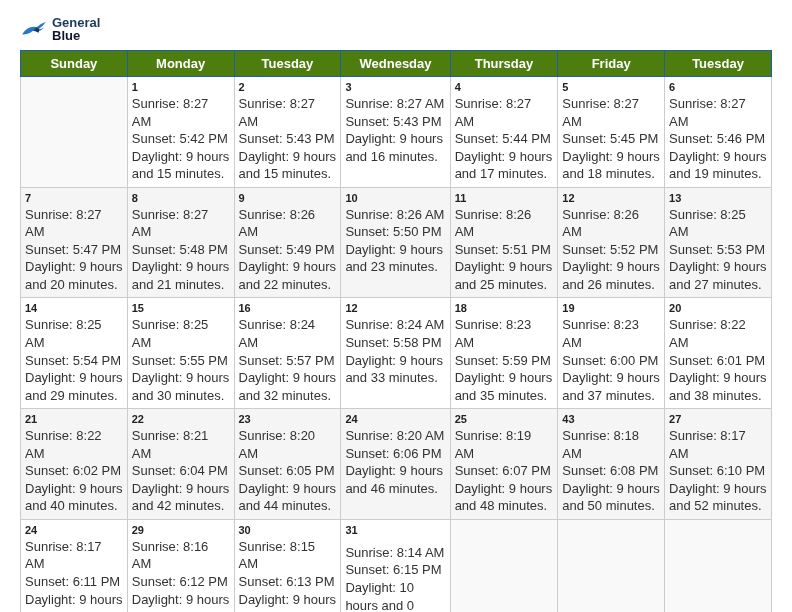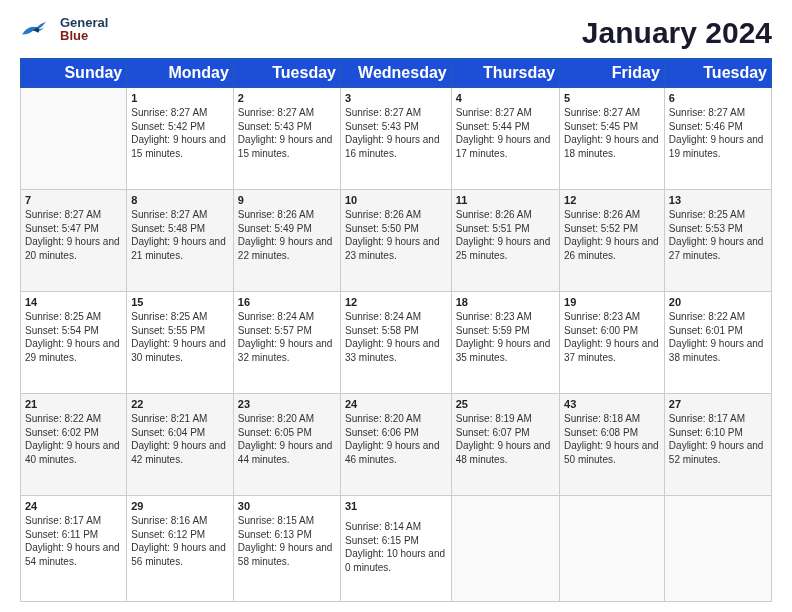--- a/index.html
+++ b/index.html
@@ -36,26 +36,26 @@
       color: #555;
       margin-top: 2px;
     }
     .calendar {
       width: 100%;
       border-collapse: collapse;
       flex: 1;
       font-size: 10px;
     }
     .calendar thead th {
-      background: #1d4ed8;
+      background: #4d7c0f;
       color: #fff;
       padding: 5px 4px;
-      font-size: 16px;
-      font-weight: bold;
-      text-align: right;
+      font-size: 13px;
+      font-weight: bold;
+      text-align: center;
       border: 1px solid #1a5fa8;
     }
     .calendar tbody td {
       border: 1px solid #ccc;
       vertical-align: top;
       padding: 4px 4px;
       width: 113px;
       height: 80px;
     }
     .calendar tbody tr:nth-child(even) td {
@@ -66,70 +66,69 @@
     }
     .day-num {
       font-weight: bold;
       font-size: 11px;
       color: #222;
       display: block;
       margin-bottom: 2px;
     }
     .day-info {
       color: #333;
-      font-size: 10px;
+      font-size: 13px;
       line-height: 1.35;
     }
     .empty-cell {
       background: #f9f9f9 !important;
     }
 
     
     .logo-wrapper {
       display: flex;
       align-items: center;
-      gap: 12px;
+      gap: 4px;
     }
     .logo-bird {
       width: 28px;
       height: 22px;
     }
     .logo-wordmark {
       display: flex;
       flex-direction: column;
       line-height: 1;
     }
     .logo-general {
       font-size: 13px;
       font-weight: bold;
       color: #1a3a5c;
     }
     .logo-blue {
       font-size: 13px;
       font-weight: bold;
-      color: #7f1d1d;
+      color: #0f172a;
     }
   </style>
 </head>
 <body>
 
 <div class="page">
   <div class="header">
     <div class="logo-wrapper">
       <svg class="logo-bird" viewBox="0 0 30 24" fill="none" xmlns="http://www.w3.org/2000/svg">
         <path d="M2 18 Q8 8 18 10 Q22 6 28 4 Q24 10 20 12 Q24 12 26 10 Q22 16 14 14 Q10 18 2 18Z" fill="#2577c8"></path>
         <path d="M18 10 Q22 12 20 16 Q16 14 14 14 Q16 12 18 10Z" fill="#1a3a5c"></path>
       </svg>
       <div class="logo-wordmark">
         <span class="logo-general">General</span>
         <span class="logo-blue">Blue</span>
       </div>
     </div>
     <div class="title-block">
-      <div class="main-title">January 2024</div>
     </div>
   </div>
 
   <table class="calendar">
     <thead>
       <tr>
         <th>Sunday</th>
         <th>Monday</th>
         <th>Tuesday</th>
         <th>Wednesday</th>

